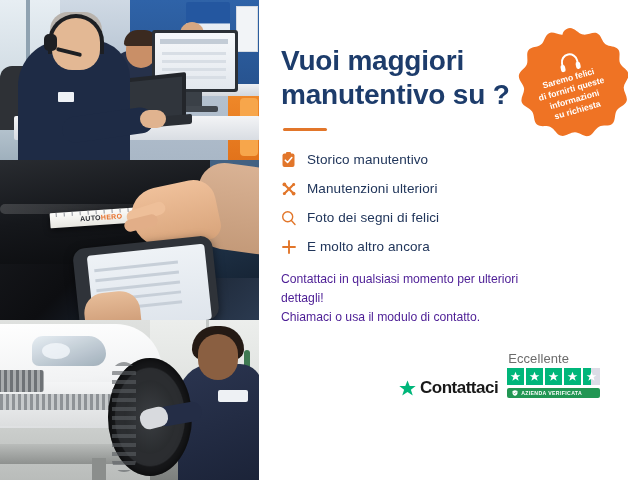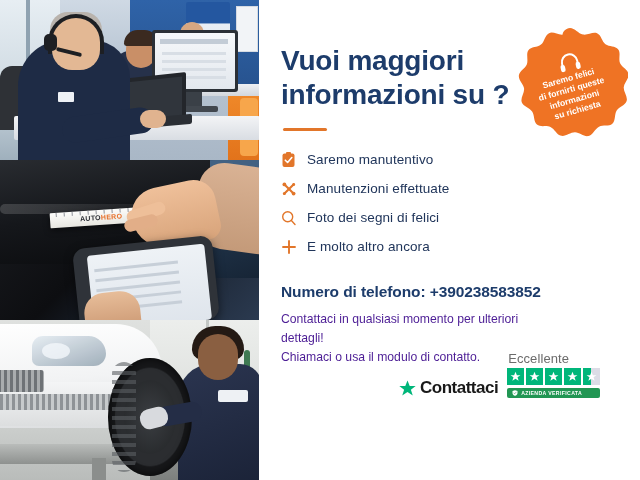--- a/index.html
+++ b/index.html
@@ -292,52 +292,52 @@
           <div class="glove"></div>
       </div>
     </div>
 
   </div>
 
   <div class="content">
 
     <h1 class="headline">
       <span>Vuoi maggiori</span>
-      <span class="l2">informazioni su ?</span>
+      <span class="l2">manutentivo su ?</span>
     </h1>
 
     <div class="rule"></div>
 
     <ul class="features">
 
       <li class="feature">
         <span class="ic">
           <svg width="15" height="16" viewBox="0 0 15 16">
             <rect x="1.5" y="1.5" width="12" height="13.5" rx="2" fill="#e2762a"></rect>
             <rect x="5" y="0" width="5" height="3" rx="1" fill="#e2762a"></rect>
             <path d="M4.3 8.2 L6.6 10.5 L10.8 5.6" stroke="#fff" stroke-width="1.6" fill="none" stroke-linecap="round" stroke-linejoin="round"></path>
           </svg>
         </span>
-        <span class="lbl">Saremo manutentivo</span>
+        <span class="lbl">Storico manutentivo</span>
       </li>
 
       <li class="feature">
         <span class="ic">
           <svg width="16" height="16" viewBox="0 0 16 16">
             <g stroke="#e2762a" stroke-width="2.1" stroke-linecap="round">
               <line x1="3.2" y1="3.2" x2="12.8" y2="12.8"></line>
               <line x1="12.8" y1="3.2" x2="3.2" y2="12.8"></line>
             </g>
             <circle cx="3.4" cy="3.4" r="1.9" fill="#e2762a"></circle>
             <circle cx="12.6" cy="12.6" r="1.9" fill="#e2762a"></circle>
             <circle cx="12.6" cy="3.4" r="1.5" fill="#e2762a"></circle>
             <circle cx="3.4" cy="12.6" r="1.5" fill="#e2762a"></circle>
           </svg>
         </span>
-        <span class="lbl">Manutenzioni effettuate</span>
+        <span class="lbl">Manutenzioni ulteriori</span>
       </li>
 
       <li class="feature">
         <span class="ic">
           <svg width="16" height="16" viewBox="0 0 16 16">
             <circle cx="6.7" cy="6.7" r="5" fill="none" stroke="#e2762a" stroke-width="1.4"></circle>
             <line x1="10.4" y1="10.6" x2="14" y2="14.4" stroke="#e2762a" stroke-width="1.4" stroke-linecap="round"></line>
           </svg>
         </span>
         <span class="lbl">Foto dei segni di felici</span>
@@ -351,21 +351,20 @@
               <line x1="8" y1="2" x2="8" y2="14"></line>
               <line x1="2" y1="8" x2="14" y2="8"></line>
             </g>
           </svg>
         </span>
         <span class="lbl">E molto altro ancora</span>
       </li>
 
     </ul>
 
-    <div class="phone">Numero di telefono: +390238583852</div>
     <div class="sub">
       <div>Contattaci in qualsiasi momento per ulteriori dettagli!</div>
       <div>Chiamaci o usa il modulo di contatto.</div>
     </div>
 
     <div class="tp">
       <div class="tp-logo">
         <svg width="17" height="17" viewBox="0 0 20 20">
           <polygon points="10,0.6 12.6,7.2 19.6,7.2 14,11.4 16.2,18.2 10,14 3.8,18.2 6,11.4 0.4,7.2 7.4,7.2" fill="#00b67a"></polygon>
         </svg>

